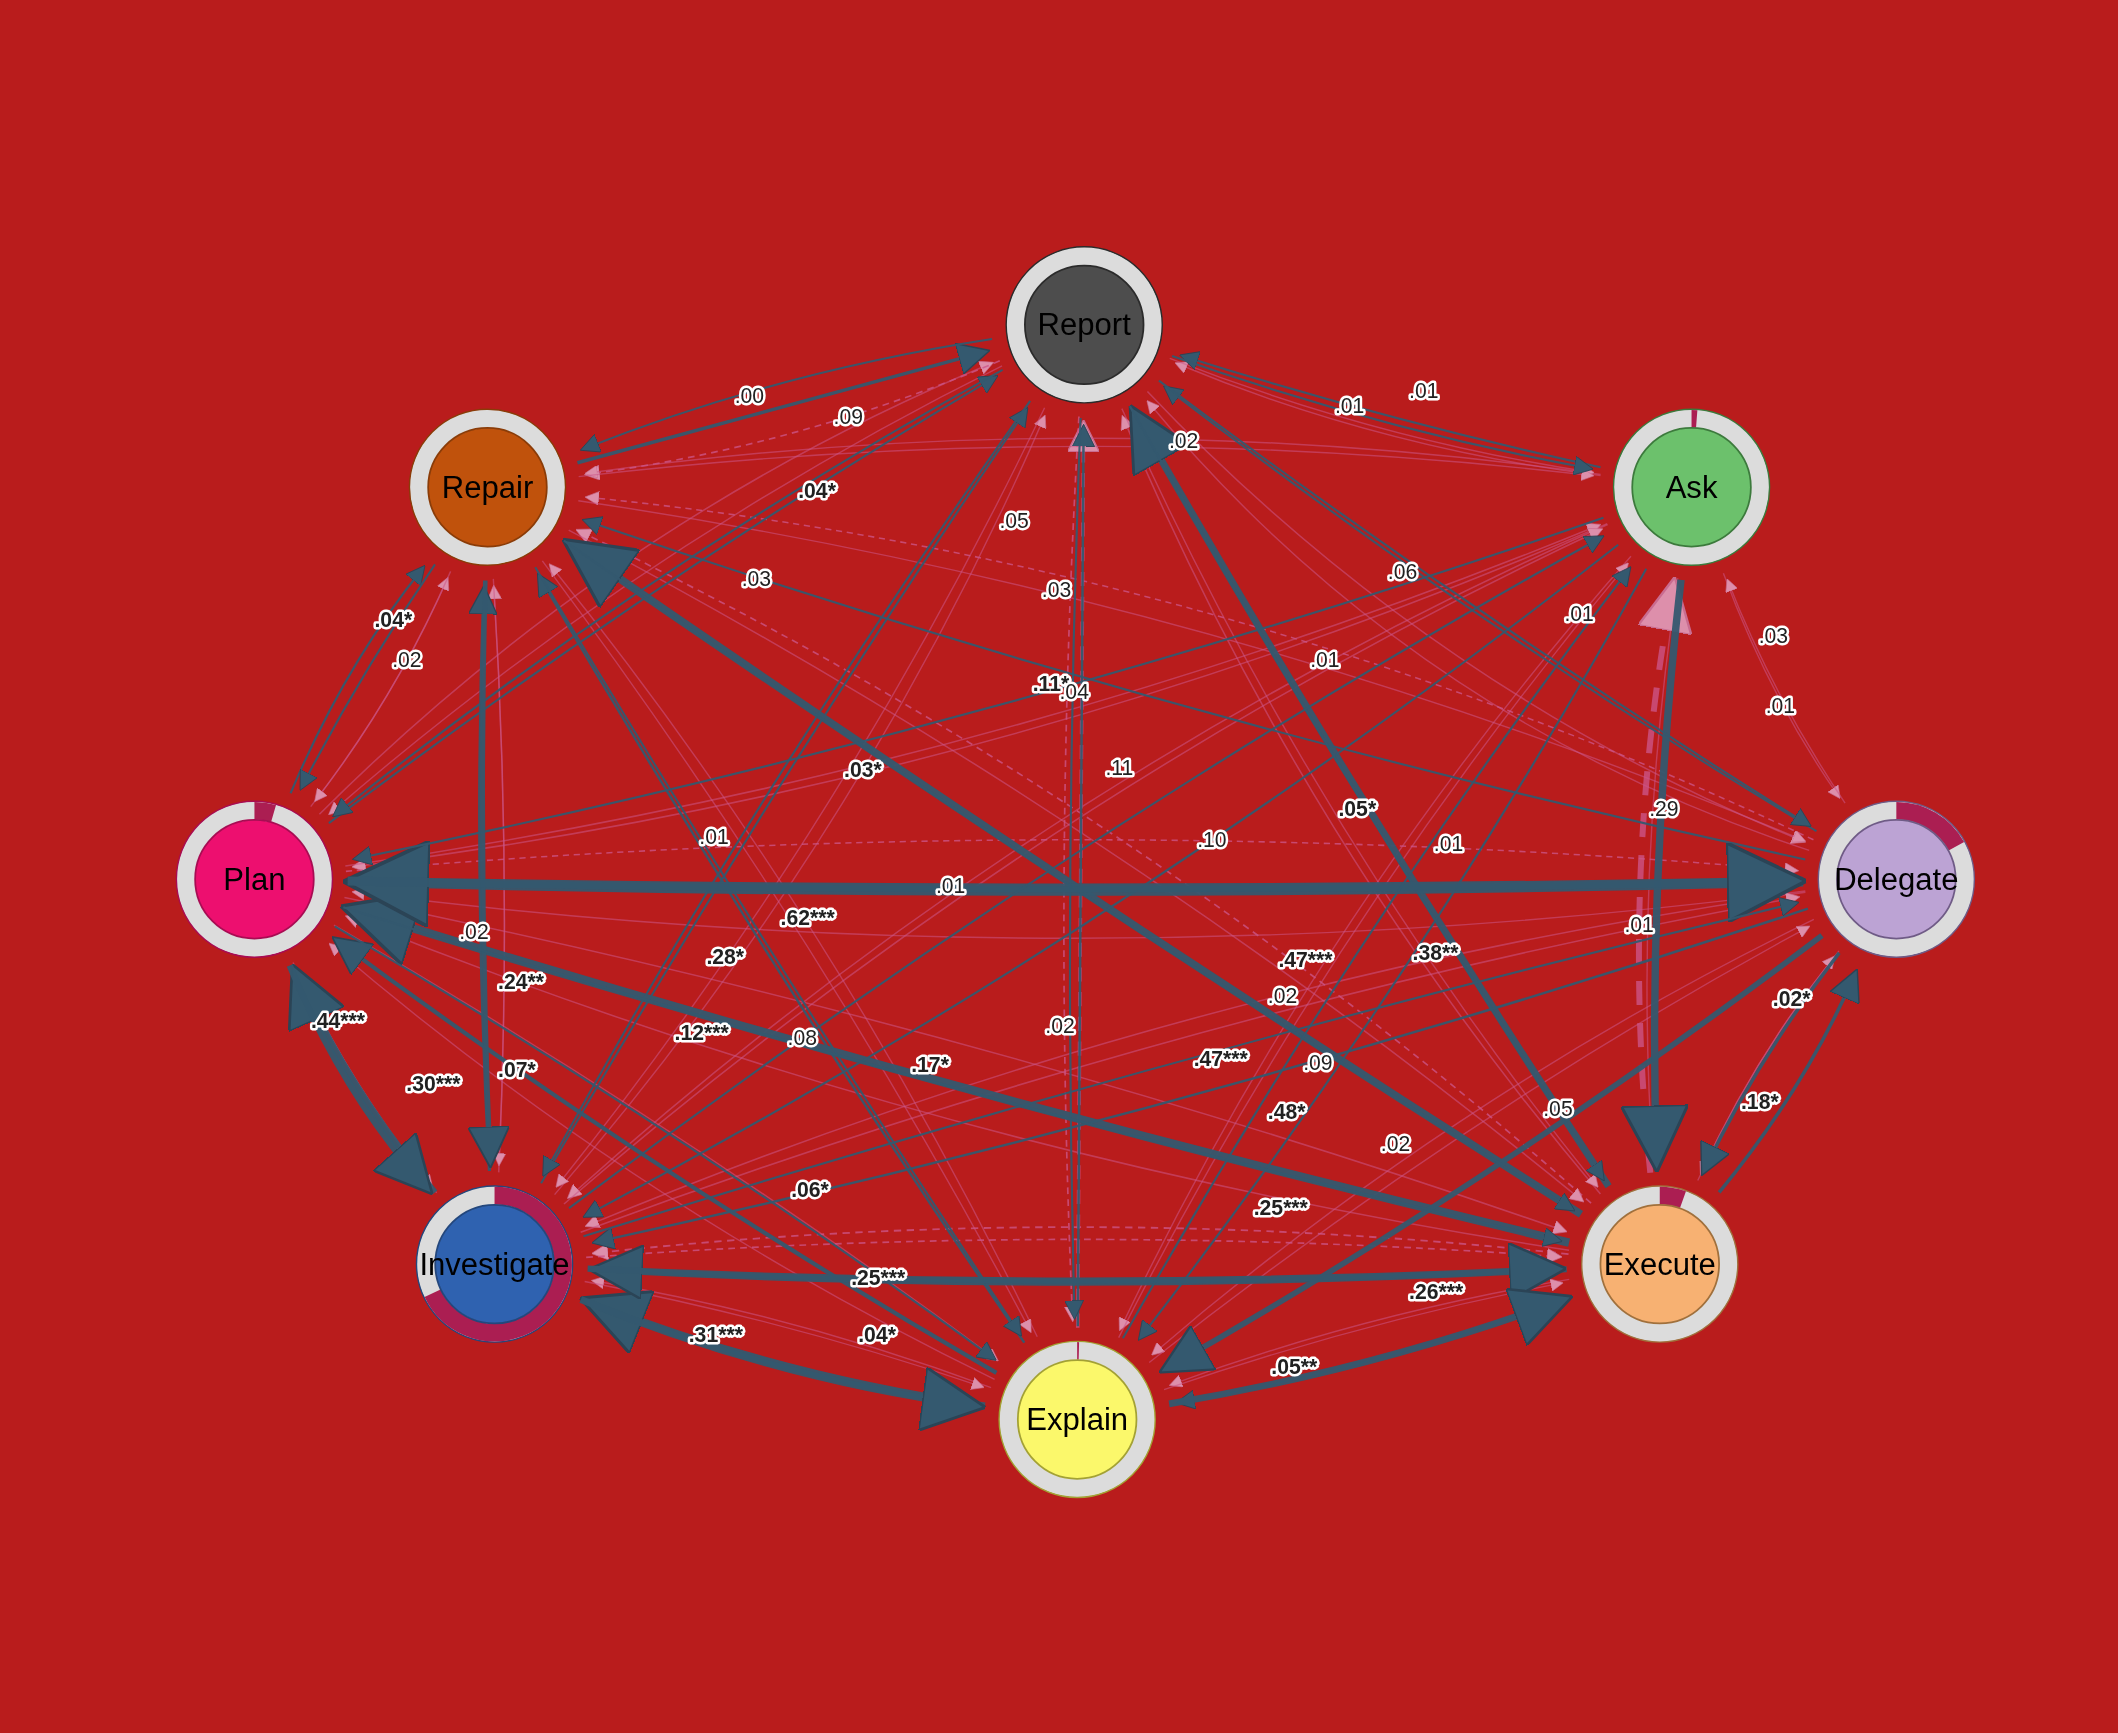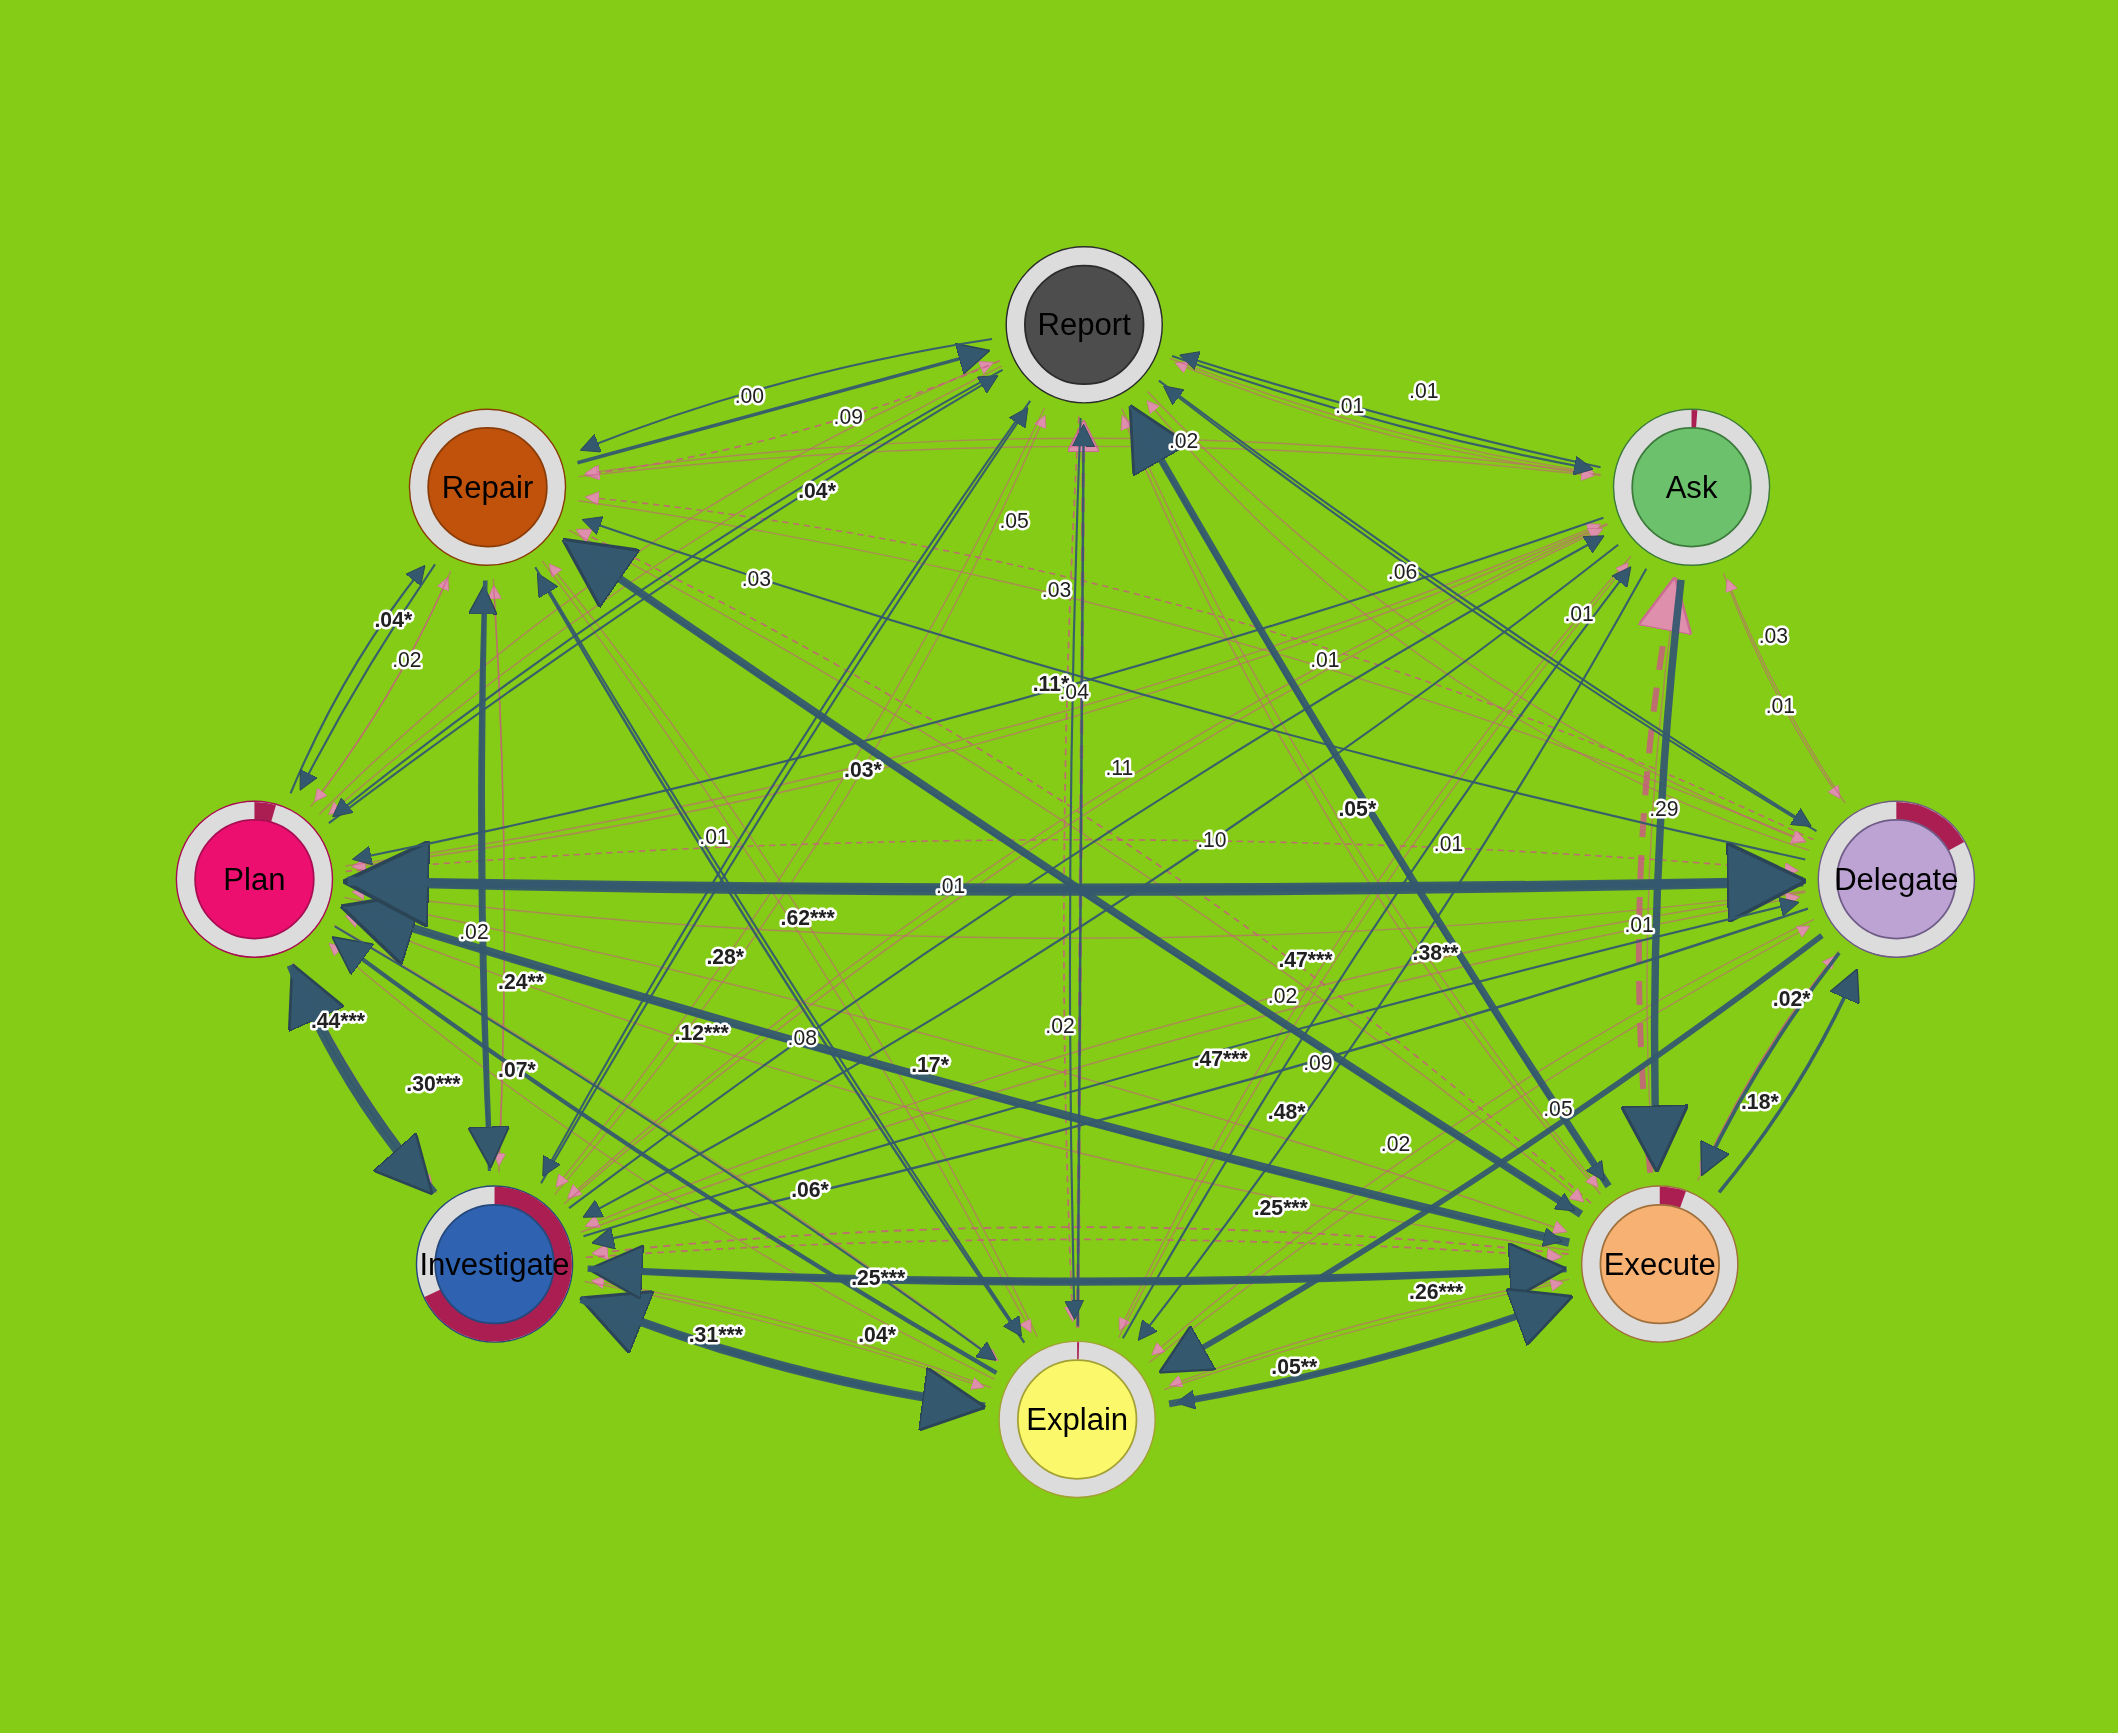--- a/index.html
+++ b/index.html
@@ -1,17 +1,17 @@
 <!DOCTYPE html>
 <html style="font-size:11.3px"><head>
 <meta charset="utf-8">
 <style>
   html,body{margin:0;padding:0;background:#ffffff;}
   body{width:2119px;height:1733px;font-family:"Liberation Sans",sans-serif;overflow:hidden;}
-  #canvas{position:relative;width:2119px;height:1733px;background:#84cc16;}
+  #canvas{position:relative;width:2119px;height:1733px;background:#b91c1c;}
   svg#net{position:absolute;left:0;top:0;width:2119px;height:1733px;}
   .edge-label{font-family:"Liberation Sans",sans-serif;font-size:30px;fill:#212121;}
   .edge-label.sig{font-weight:bold;}
   .node-label{font-family:"Liberation Sans",sans-serif;font-size:44px;fill:#000000;text-anchor:middle;dominant-baseline:central;}
 </style>
 </head>
 <body>
 
 <div id="canvas">
   <svg id="net" viewBox="0 0 3000 2454">

